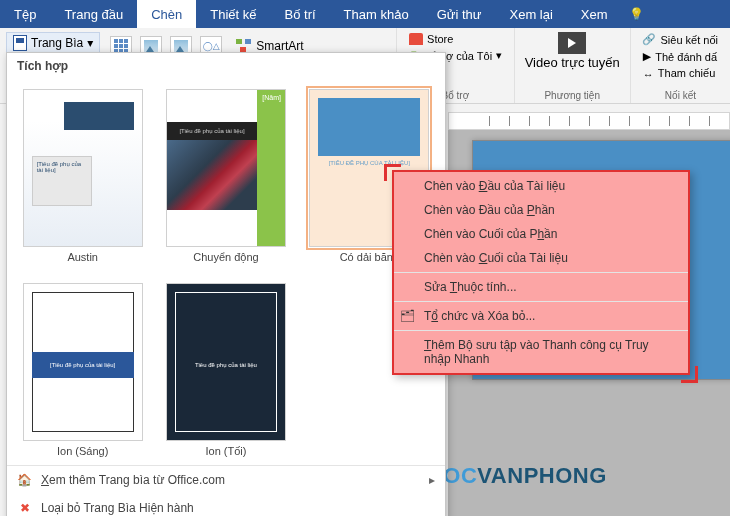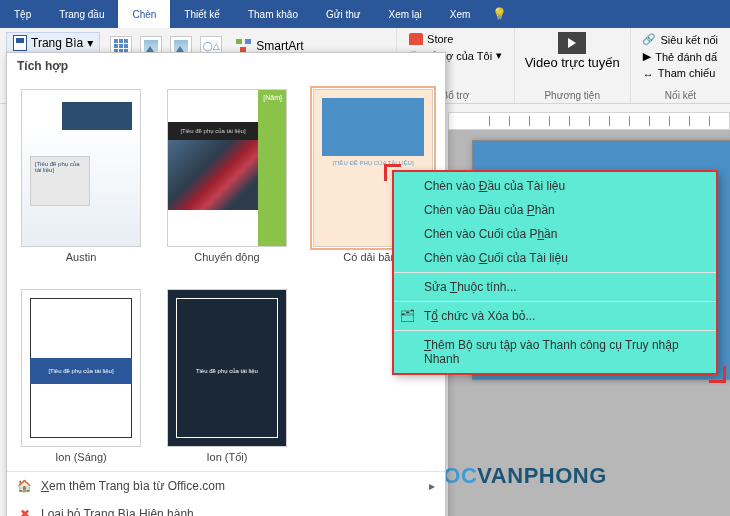--- a/index.html
+++ b/index.html
@@ -1,19 +1,19 @@
 <!DOCTYPE html>
 <html><head>
 <meta charset="utf-8">
 <style>
 * { margin: 0; padding: 0; box-sizing: border-box; font-family: 'Segoe UI', Tahoma, sans-serif; }
 body { width: 730px; height: 516px; background: #f3f3f3; overflow: hidden; position: relative; font-size: 12px; }
 
 .tabs { display: flex; background: #2b579a; height: 28px; align-items: stretch; color: #fff; }
-.tab { padding: 4px 14px; display: flex; align-items: center; cursor: pointer; font-size: 10px; }
+.tab { padding: 4px 14px; display: flex; align-items: center; cursor: pointer; font-size: 13px; }
 .tab.active { background: #fff; color: #2b579a; }
 .tell-me { display: flex; align-items: center; padding: 0 8px; opacity: .85; }
 .tell-me .bulb { margin-right: 6px; }
 
 .ribbon-row { background: #f3f3f3; border-bottom: 1px solid #d4d4d4; height: 76px; display: flex; }
 .ribbon-left { display: flex; align-items: flex-start; padding: 4px 6px; gap: 6px; }
 .trangbia-btn { display: flex; align-items: center; background: #e6eef8; border: 1px solid #c5d3e8; padding: 2px 6px; height: 22px; gap: 4px; }
 .trangbia-btn .pg-icon { width: 14px; height: 16px; background: #fff; border: 1px solid #2b579a; position: relative; }
 .trangbia-btn .pg-icon::after { content: ''; position: absolute; left: 2px; right: 2px; top: 2px; height: 5px; background: #2b579a; }
 .mini-icons { display: flex; gap: 8px; padding: 4px 4px; }
@@ -31,21 +31,21 @@
 .rg-items { display: flex; flex-direction: column; gap: 2px; align-items: flex-start; font-size: 11px; }
 .rg-item { display: flex; align-items: center; gap: 4px; padding: 1px 2px; }
 .rg-label { font-size: 10px; color: #666; margin-top: 2px; }
 .store-ic { width: 14px; height: 12px; background: #e74c3c; border-radius: 2px 2px 0 0; position: relative; }
 .video-ic { width: 28px; height: 22px; background: #444; display: flex; align-items: center; justify-content: center; }
 .video-ic::after { content: ''; border-left: 8px solid #fff; border-top: 5px solid transparent; border-bottom: 5px solid transparent; }
 .link-ic { color: #5b8bc5; }
 
 .gallery-panel { position: absolute; left: 6px; top: 52px; width: 440px; background: #fff; border: 1px solid #c6c6c6; box-shadow: 2px 2px 8px rgba(0,0,0,.25); z-index: 10; }
 .gallery-header { padding: 6px 10px; font-weight: bold; color: #444; font-size: 12px; background: #fff; }
-.gallery-grid { display: grid; grid-template-columns: repeat(3, 1fr); gap: 18px; padding: 6px 10px 4px; }
+.gallery-grid { display: grid; grid-template-columns: repeat(3, 1fr); gap: 12px; padding: 6px 10px 4px; }
 .cover-item { display: flex; flex-direction: column; align-items: center; gap: 4px; padding: 4px; }
 .cover-item.selected .thumb { outline: 2px solid #f4b183; outline-offset: 1px; background: #fce8d5; }
 .thumb { width: 120px; height: 158px; border: 1px solid #d0d0d0; background: #fff; position: relative; overflow: hidden; }
 .cover-label { font-size: 11px; color: #444; text-align: center; }
 
 .th-austin { background: linear-gradient(#fff 0%, #fff 20%, #e8eef5 100%); }
 .th-austin .bar { position: absolute; right: 8px; top: 12px; width: 70px; height: 28px; background: #2b4d6f; }
 .th-austin .box { position: absolute; left: 8px; top: 66px; width: 60px; height: 50px; background: #e8e8e8; border: 1px solid #ccc; font-size: 6px; padding: 4px; color: #2b4d6f; }
 .th-chuyen { background: #fff; }
 .th-chuyen .green { position: absolute; right: 0; top: 0; bottom: 0; width: 28px; background: #8bc34a; }
@@ -65,21 +65,21 @@
 .th-iond .frame { position: absolute; inset: 8px; border: 1px solid #fff; }
 .th-iond .band { position: absolute; left: 8px; right: 8px; top: 68px; height: 26px; color: #fff; font-size: 6px; display: flex; align-items: center; justify-content: center; }
 
 .gallery-footer { border-top: 1px solid #e4e4e4; }
 .gf-item { display: flex; align-items: center; gap: 8px; padding: 6px 10px; font-size: 12px; color: #444; }
 .gf-item .ic { width: 16px; height: 16px; display: flex; align-items: center; justify-content: center; color: #2b579a; }
 .gf-item.disabled { color: #aaa; }
 .gf-item .arrow { margin-left: auto; color: #666; }
 .underline-first::first-letter { text-decoration: underline; }
 
-.context-menu { position: absolute; left: 392px; top: 170px; width: 326px; background: #5eead4; border: 2px solid #e03131; box-shadow: 3px 3px 8px rgba(0,0,0,.25); z-index: 30; padding: 2px 0; }
+.context-menu { position: absolute; left: 392px; top: 170px; width: 298px; background: #fca5a5; border: 2px solid #e03131; box-shadow: 3px 3px 8px rgba(0,0,0,.25); z-index: 30; padding: 2px 0; }
 .context-menu::before { content: ''; position: absolute; left: -10px; top: -8px; width: 14px; height: 14px; border-top: 3px solid #e03131; border-left: 3px solid #e03131; }
 .context-menu::after { content: ''; position: absolute; right: -10px; bottom: -10px; width: 14px; height: 14px; border-bottom: 3px solid #e03131; border-right: 3px solid #e03131; }
 .cm-item { padding: 5px 12px 5px 30px; font-size: 12px; color: #333; position: relative; }
 .cm-item.sep-after { border-bottom: 1px solid #e4e4e4; margin-bottom: 2px; padding-bottom: 7px; }
 .cm-item .cm-ic { position: absolute; left: 6px; top: 5px; width: 16px; height: 14px; }
 .cm-u { text-decoration: underline; }
 
 .ruler { position: absolute; left: 448px; right: 0; top: 112px; height: 18px; background: #fff; border: 1px solid #d4d4d4; }
 .ruler-inner { position: absolute; left: 40px; right: 10px; top: 3px; bottom: 3px; background: repeating-linear-gradient(90deg, #888 0 1px, transparent 1px 20px); }
 .doc-area { position: absolute; left: 448px; right: 0; top: 130px; bottom: 0; background: #b7b7b7; }
@@ -92,20 +92,21 @@
 .wm-text .a { color: #3498db; } .wm-text .b { color: #0c4a6e; text-align: right; }
 </style>
 </head>
 <body>
 
 <div class="tabs">
   <div class="tab">Tệp</div>
   <div class="tab">Trang đầu</div>
   <div class="tab active">Chèn</div>
   <div class="tab">Thiết kế</div>
+  <div class="tab">Bố trí</div>
   <div class="tab">Tham khảo</div>
   <div class="tab">Gửi thư</div>
   <div class="tab">Xem lại</div>
   <div class="tab">Xem</div>
   <div class="tell-me">
     <span class="bulb">💡</span>
   </div>
 </div>
 
 <div class="ribbon-row">

